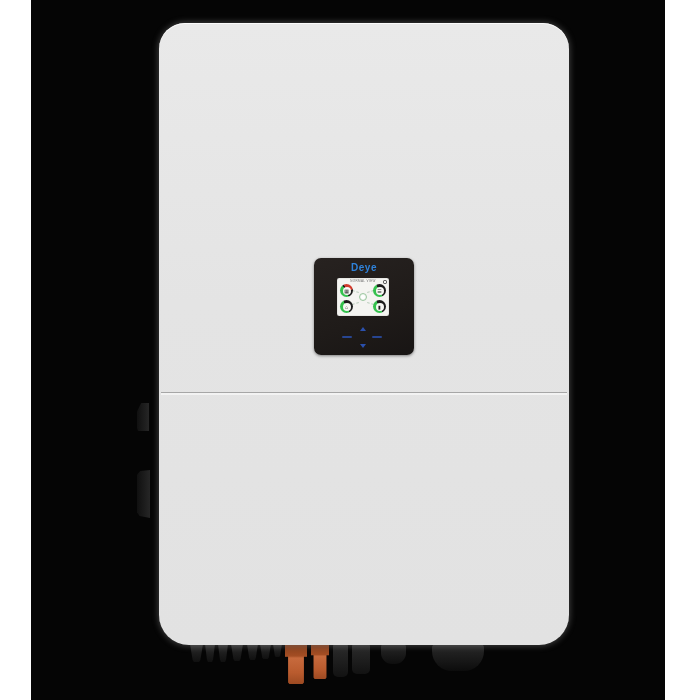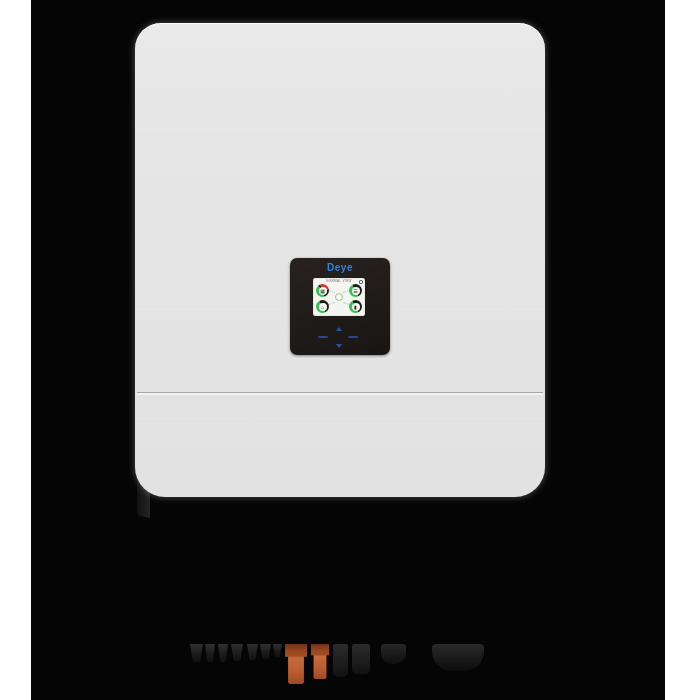--- a/index.html
+++ b/index.html
@@ -1,21 +1,21 @@
 <!DOCTYPE html>
 <html><head>
 <meta charset="utf-8">
 <style>
   html,body{margin:0;padding:0;}
   .canvas{position:relative;width:700px;height:700px;background:#ffffff;overflow:hidden;
           font-family:"Liberation Sans", sans-serif;}
   .photo{position:absolute;left:31px;top:0;width:634px;height:700px;background:#050505;}
 
   
-  .device{position:absolute;left:104px;top:23px;width:410px;height:474px;
+  .device{position:absolute;left:128px;top:23px;width:410px;height:622px;
           background:linear-gradient(180deg,#e9e9e9 0%,#e4e4e4 45%,#e2e2e2 100%);
           border-radius:26px 26px 30px 30px;z-index:3;
           box-shadow:0 0 6px 1px rgba(170,170,170,.35), inset 0 1px 0 rgba(255,255,255,.8);}
   .seam{position:absolute;left:2px;right:2px;top:369px;height:2px;
         border-top:1px solid #a6a6a6;background:rgba(255,255,255,.55);}
 
   
   .tab{position:absolute;background:linear-gradient(90deg,#101010,#262626);z-index:2;}
   .tab-upper{left:106px;top:403px;width:12px;height:28px;
              clip-path:polygon(100% 0,100% 100%,8% 100%,0 88%,0 30%,35% 0);}

